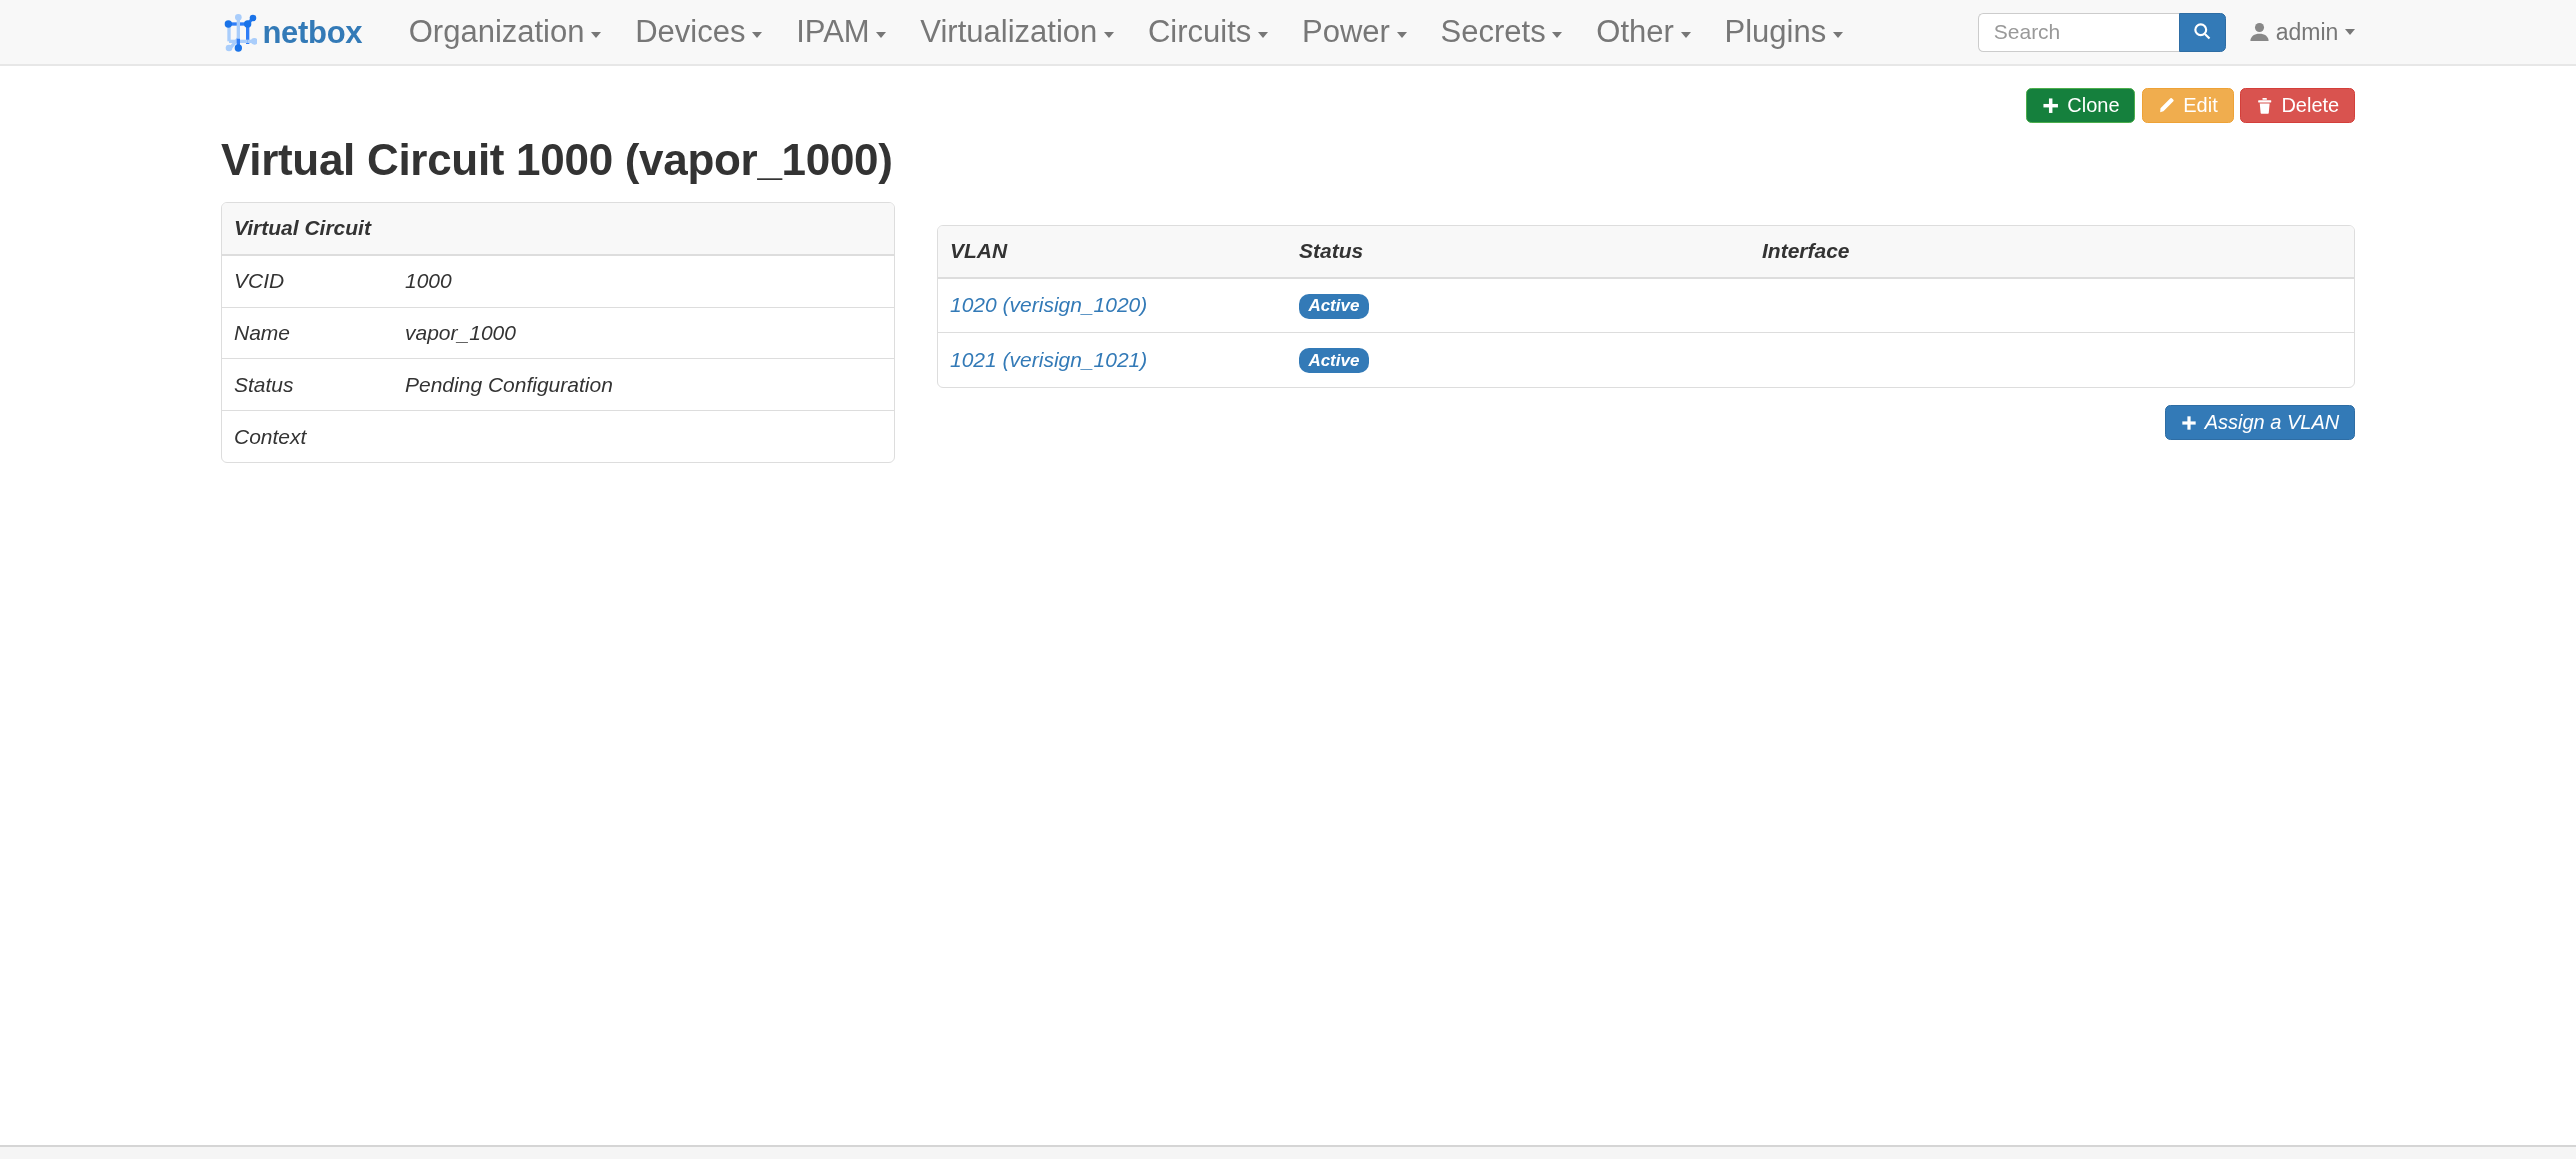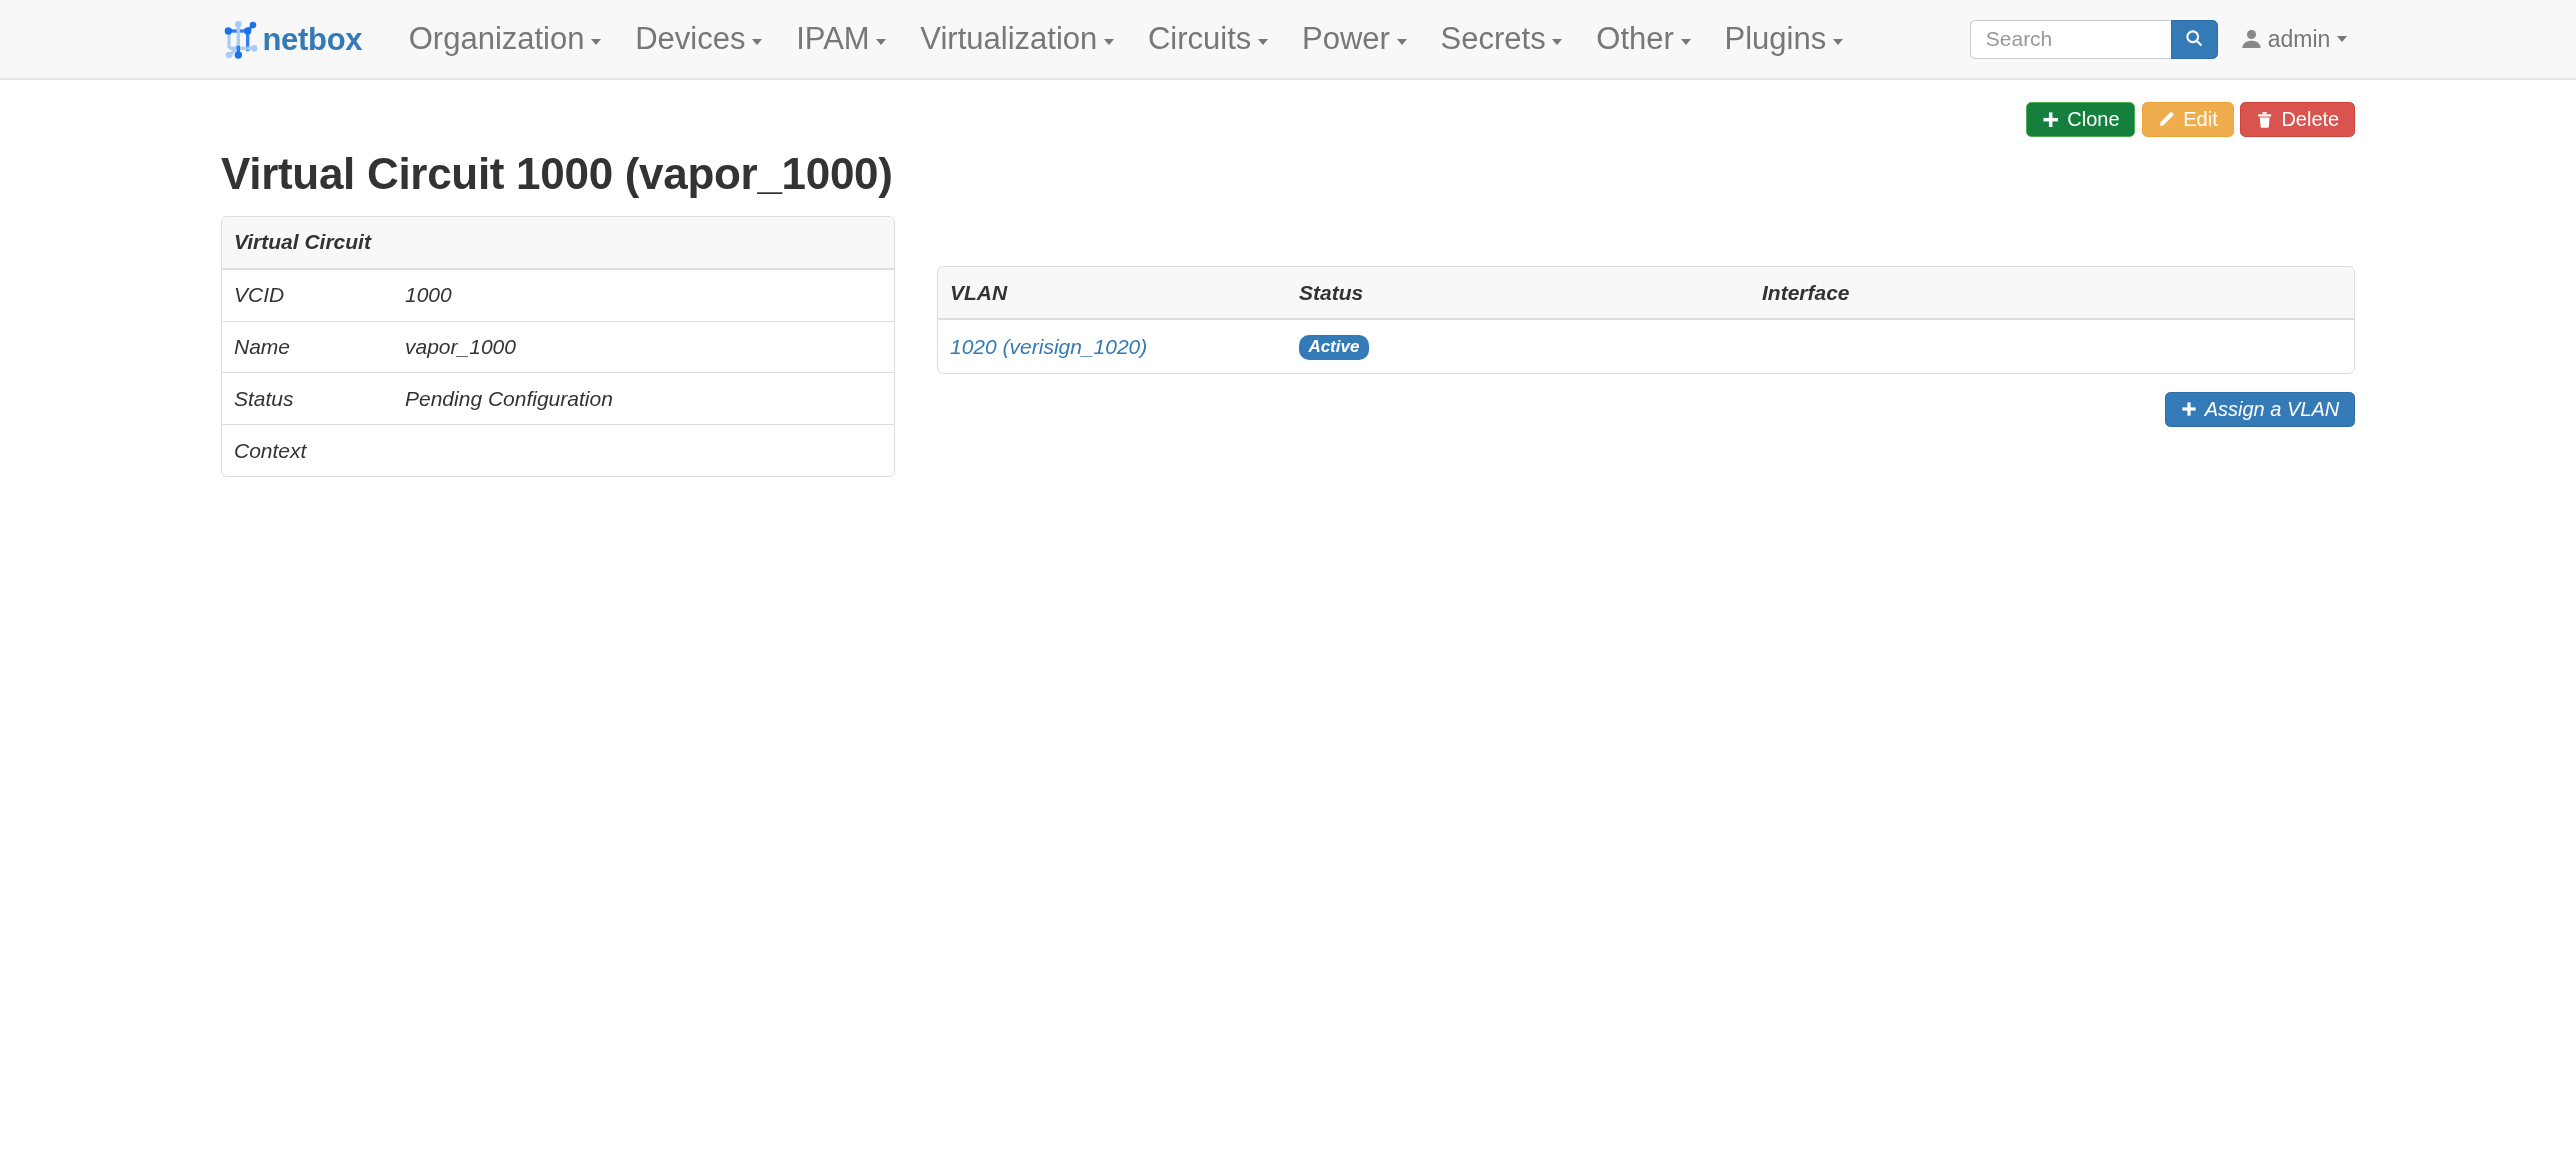--- a/index.html
+++ b/index.html
@@ -6,26 +6,26 @@
   html, body {
     margin: 0; padding: 0;
     width: 2576px; height: 1159px;
     background: #ffffff;
     font-family: "Liberation Sans", sans-serif;
     overflow: hidden;
   }
 
   
   .navbar {
-    height: 80px;
+    height: 66px;
     background: #f8f8f8;
     border-bottom: 2px solid #e7e7e7;
     display: flex;
     align-items: center;
-    padding: 0 8px 0 0;
+    padding: 0 0 0 0;
     position: relative;
   }
   .nav-inner {
     display: flex;
     align-items: center;
     width: 100%;
     padding-left: 221px;
     padding-right: 221px;
   }
   .brand {
@@ -359,20 +359,29 @@
           <tbody>
             <tr>
               <td>
                 <a class="link">1020 (verisign_1020)</a>
               </td>
               <td>
                 <span class="label-badge">Active</span>
               </td>
               <td></td>
             </tr>
+            <tr>
+              <td>
+                <a class="link">1021 (verisign_1021)</a>
+              </td>
+              <td>
+                <span class="label-badge">Active</span>
+              </td>
+              <td></td>
+            </tr>
           </tbody>
         </table>
       </div>
 
       <div class="below-table-actions">
         <span class="btn btn-primary">
           <span class="btn-icon">
             <svg width="16" height="16" viewBox="0 0 24 24" fill="#ffffff">
                 <rect x="9.6" y="2" width="4.8" height="20"></rect>
                 <rect x="2" y="9.6" width="20" height="4.8"></rect>

